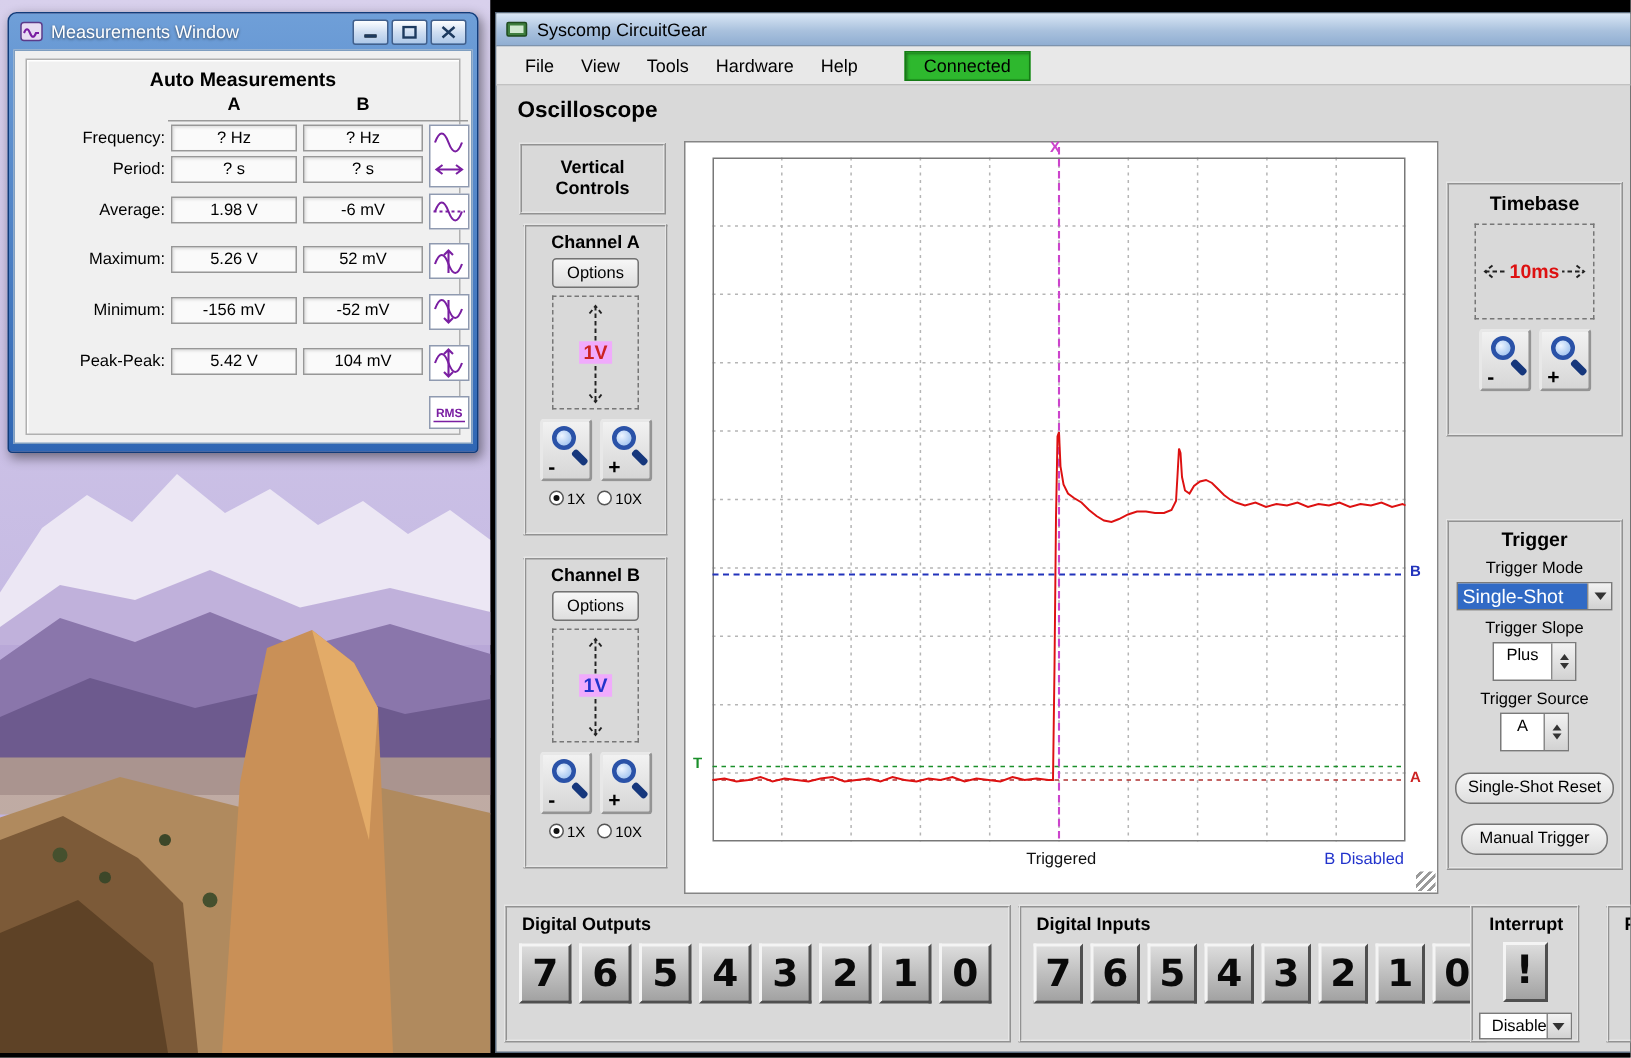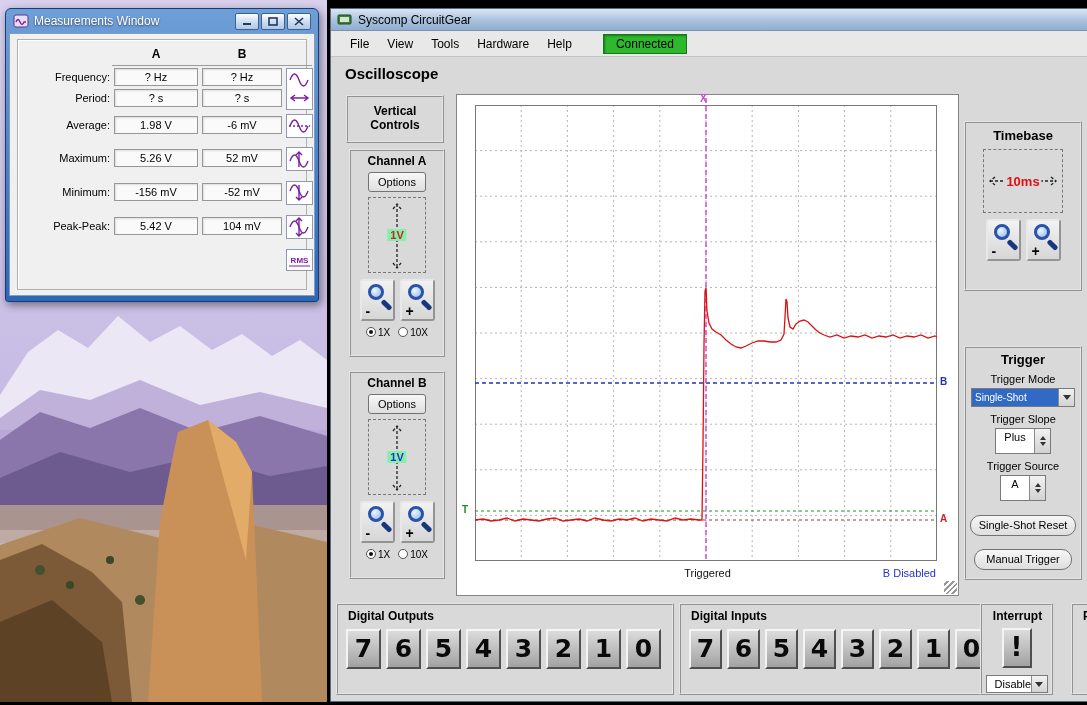--- a/index.html
+++ b/index.html
@@ -55,22 +55,22 @@
     font-size:11px; text-align:center; font-family:"Liberation Sans",sans-serif; }
 
   #vc-title { position:absolute; left:15px; top:86px; width:98px; height:48px; display:flex; align-items:center;
     justify-content:center; text-align:center; font-weight:bold; font-size:12px; line-height:1.15; }
   .channel-frame { position:absolute; left:18px; width:96px; height:208px; text-align:center; padding-top:3px; }
   #channel-a { top:140px; } #channel-b { top:362px; }
   .cf-title { font-weight:bold; font-size:12px; }
   .options-btn { width:58px; height:20px; margin:4px auto 0; line-height:18px; }
   .range-box { width:58px; height:76px; margin:5px auto 0; border:1px dashed #777; position:relative; }
   .range-box svg { position:absolute; left:50%; top:2px; transform:translateX(-50%); stroke:#222; fill:none; stroke-width:1.3; }
-  .range-value { position:absolute; left:50%; top:50%; transform:translate(-50%,-50%); background:#86efac;
-    font-weight:bold; font-size:11px; padding:0 3px; }
+  .range-value { position:absolute; left:50%; top:50%; transform:translate(-50%,-50%); background:#f0abfc;
+    font-weight:bold; font-size:13px; padding:0 3px; }
   #channel-a .range-value { color:var(--range-a-red); }
   #channel-b .range-value { color:var(--range-b-blue); }
   .zoom-row { display:flex; justify-content:center; gap:5px; margin-top:6px; }
   .zoom-btn { width:35px; height:42px; position:relative; background:linear-gradient(180deg,#f2f2f2,#d6d6d6);
     border:2px outset #e8e8e8; border-radius:3px; }
   .mag { position:absolute; left:6px; top:3px; width:16px; height:16px; border:3px solid #2a52a8; border-radius:50%;
     background:radial-gradient(circle at 35% 35%, #eef5ff, #8fb8ec); }
   .mag::after { content:''; position:absolute; width:5px; height:12px; background:#16377c; left:13px; top:12px;
     transform:rotate(-45deg); border-radius:2px; }
   .zoom-sign { position:absolute; left:4px; bottom:0; font-size:14px; font-weight:bold; line-height:16px; }
@@ -102,21 +102,21 @@
   
   #timebase-panel { position:absolute; left:633px; top:112px; width:118px; height:170px; text-align:center; padding-top:5px; }
   .panel-title { font-weight:bold; font-size:13px; }
   .tb-range { width:80px; height:64px; margin:6px auto 0; border:1px dashed #777; position:relative; }
   .tb-range svg { position:absolute; left:2px; top:50%; transform:translateY(-50%); stroke:#222; fill:none; stroke-width:1.3; }
   .tb-value { position:absolute; left:50%; top:50%; transform:translate(-50%,-50%); background:#d9d9d9;
     font-weight:bold; font-size:13px; color:var(--waveform-red); padding:0 2px; }
   #trigger-panel { position:absolute; left:633px; top:337px; width:118px; height:234px; text-align:center; padding-top:4px; }
   .t-label { font-size:11px; margin-top:6px; }
   .combo { width:104px; height:19px; margin:3px auto 0; background:#fff; border:1px solid #7a7a7a; display:flex; }
-  .combo .sel-text { flex:1; font-size:10px; line-height:17px; background:var(--selection-blue); color:#fff; text-align:left; padding-left:3px; white-space:nowrap; overflow:hidden; }
+  .combo .sel-text { flex:1; font-size:13px; line-height:17px; background:var(--selection-blue); color:#fff; text-align:left; padding-left:3px; white-space:nowrap; overflow:hidden; }
   .combo-arrow-btn, .spin-btns { width:16px; background:linear-gradient(180deg,#f2f2f2,#d2d2d2); border-left:1px solid #8a8a8a;
     display:flex; flex-direction:column; align-items:center; justify-content:center; }
   .arr-down { width:0; height:0; border-left:4px solid transparent; border-right:4px solid transparent; border-top:5px solid #333; }
   .arr-up-s { width:0; height:0; border-left:3px solid transparent; border-right:3px solid transparent; border-bottom:4px solid #333; margin-bottom:2px; }
   .arr-down-s { width:0; height:0; border-left:3px solid transparent; border-right:3px solid transparent; border-top:4px solid #333; }
   .spin { height:26px; margin:3px auto 0; background:#fff; border:1px solid #7a7a7a; display:flex; }
   .spin .spin-text { flex:1; font-size:11px; line-height:17px; text-align:center; }
   #slope-spin { width:56px; } #source-spin { width:46px; }
   .trig-btn { display:block; margin:0 auto; height:21px; line-height:19px;border-radius:10px; }
   #reset-btn { width:106px; margin-top:14px; }
@@ -186,20 +186,21 @@
           </svg>
       </span>
       <span class="win-btn">
         <svg width="10" height="9">
             <path d="M1,1 L9,8 M9,1 L1,8" stroke="#1d3a5f" stroke-width="1.6"></path>
           </svg>
       </span>
     </div>
     <div class="mw-content">
       <div class="group-box">
+        <div class="gb-title">Auto Measurements</div>
         <div class="m-header">
           <span class="colA">A</span>
           <span class="colB">B</span>
           <span class="hdr-underline"></span>
         </div>
         <div class="m-rows">
           <div class="m-row" style="top:0">
             <span class="m-label">Frequency:</span>
             <span class="m-val a">? Hz</span>
             <span class="m-val b">? Hz</span>

